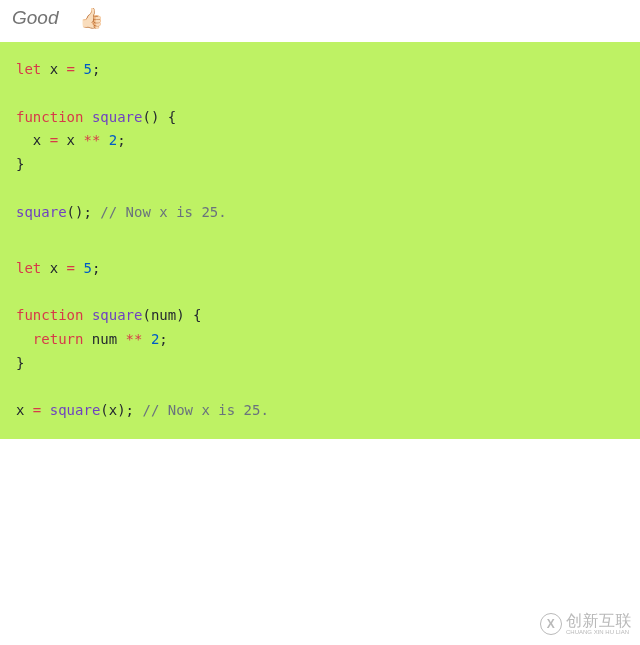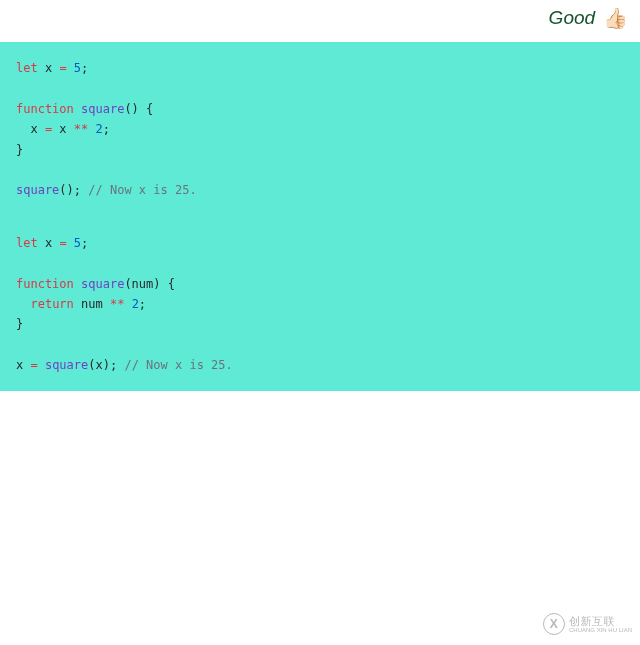--- a/index.html
+++ b/index.html
@@ -5,32 +5,31 @@
     body {
       margin: 0;
       padding: 0;
       font-family: -apple-system, BlinkMacSystemFont, "Segoe UI", Helvetica, Arial, sans-serif;
       background: #ffffff;
       width: 640px;
     }
     .section-label {
       font-style: italic;
       font-size: 19px;
-      color: #14532d;
+      color: #737373;
       padding: 6px 12px 12px;
       display: flex;
       align-items: center;
-      gap: 8px;
-      justify-content: flex-end;
+      gap: 21px;
     }
     .code-wrap {
-      background: #5eead4;
+      background: #bef264;
       padding: 16px;
       font-family: "SF Mono", Menlo, Consolas, monospace;
-      font-size: 12px;
+      font-size: 14px;
       line-height: 1.7;
       white-space: pre;
       color: #24292e;
     }
     .tok-kw   { color: #d73a49; }
     .tok-num  { color: #005cc5; }
     .tok-fn   { color: #6f42c1; }
     .tok-op   { color: #d73a49; }
     .tok-cmt  { color: #6a737d; }
     .tok-var  { color: #24292e; }
@@ -53,21 +52,21 @@
       border-radius: 50%;
       position: relative;
       display: flex;
       align-items: center;
       justify-content: center;
       font-weight: bold;
       color: #b9b9b9;
       font-size: 12px;
     }
     .wm-text { display:flex; flex-direction:column; line-height:1; }
-    .wm-main { font-size:11px; }
+    .wm-main { font-size:16px; }
     .wm-sub  { font-size:6px; letter-spacing:0; }
   </style>
 </head>
 <body>
 
 <div id="root">
     <div class="section-label">
       <span>Good</span>
       <span class="emoji">👍🏻</span>
     </div>

